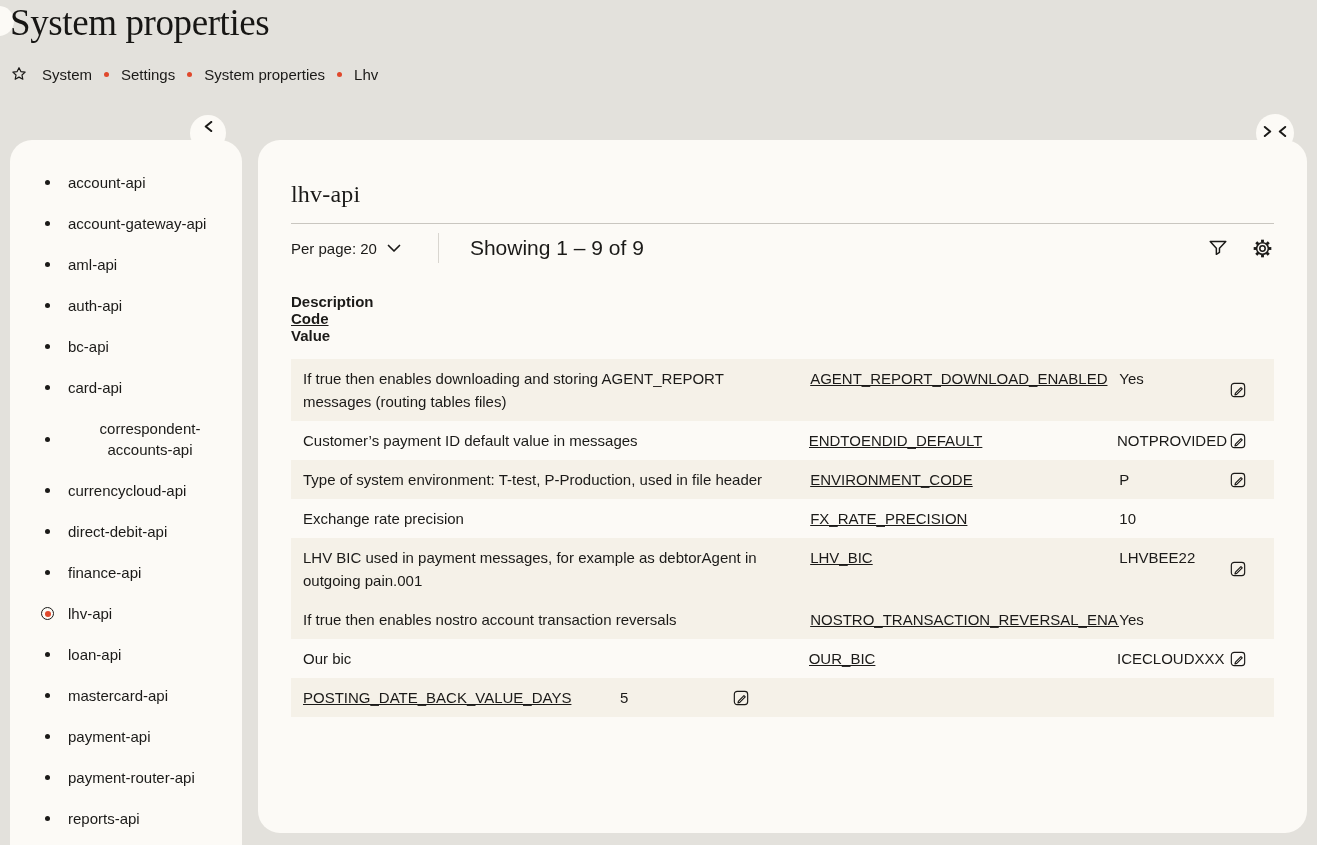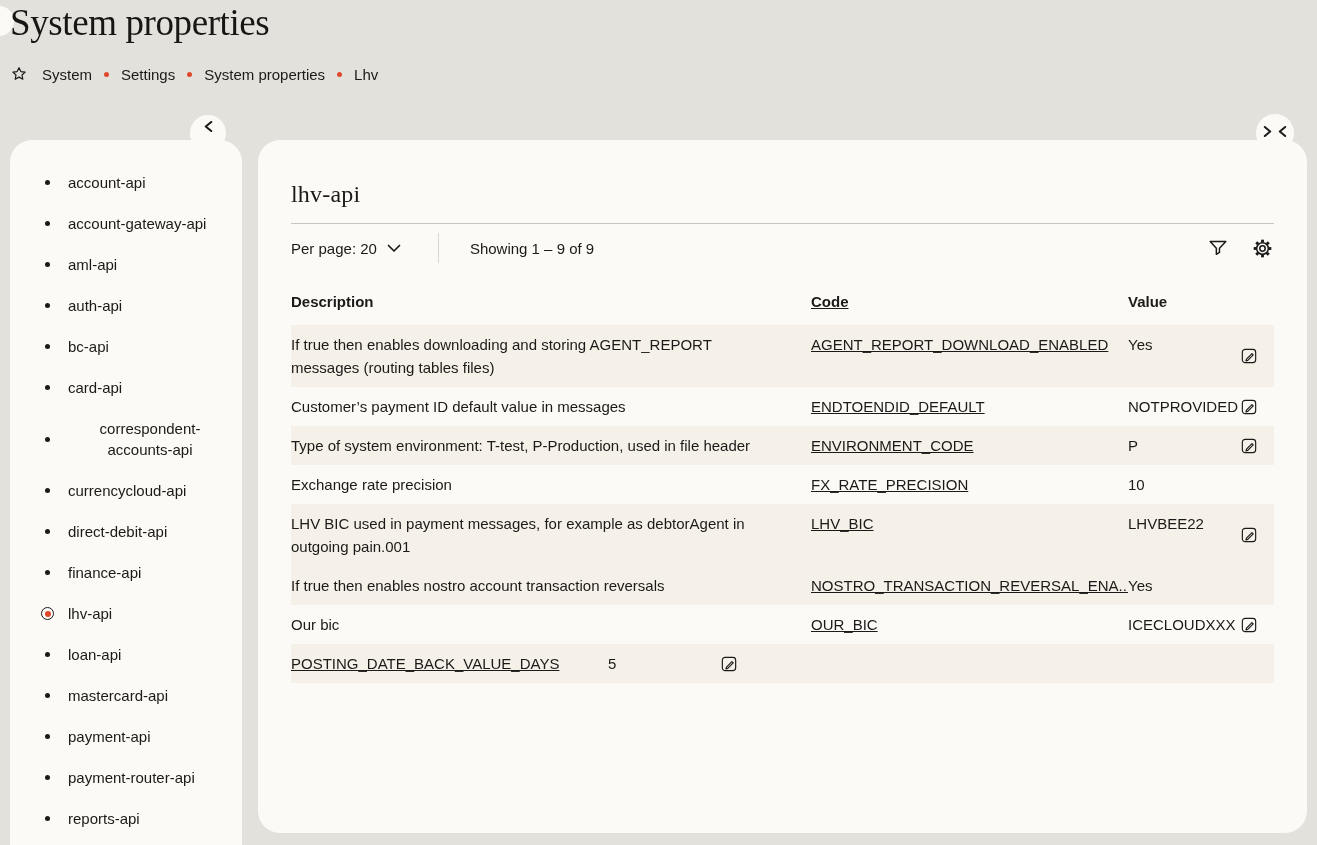--- a/index.html
+++ b/index.html
@@ -68,29 +68,29 @@
     padding-top:41px;
   }
   hr.title-rule { border:none; border-top:1px solid #c9c6c0; margin-top:15px; }
 
   .toolbar { margin-top:9px; height:30px; display:flex; align-items:center; }
   .per-page {
     display:flex; align-items:center; gap:10px;
     background:none; border:none; font:inherit; font-size:15px; color:#1b1a18;
   }
   .v-divider { width:1px; height:30px; background:#d9d6d0; margin:0 31px 0 37px; }
-  .showing { font-size:15px; }
+  .showing { font-size:21px; }
   .toolbar-spacer { flex:1; }
   .icon-btn { background:none; border:none; padding:0; display:flex; align-items:center; }
   .icon-btn + .icon-btn { margin-left:22px; }
 
   
   .ptable { margin-top:20px; }
-  .thead { display:flex; font-weight:bold; font-size:15px; padding:10px 0 15px 0; }
-  .trow  { display:flex; font-size:15px; line-height:23px; padding:8px 0; }
+  .thead { display:flex; font-weight:bold; font-size:15px; padding:10px 0 15px 0;flex-direction:column; }
+  .trow  { display:flex; font-size:15px; line-height:23px; padding:8px 12px; }
   .trow.alt { background:#f5f1e8; }
   .td, .th { padding-right:18px; }
   .c-desc  { width:520px; padding-left:0; }
   .c-code  { width:317px; white-space:nowrap; overflow:hidden;text-decoration:underline; }
   .c-value { width:112px; }
   .c-action{ width:34px; padding-right:0; display:flex; align-items:center; justify-content:flex-start; }
   .trow .c-desc { padding-right:30px; }
   .edit-btn { background:none; border:none; padding:0; display:flex; }
 
   svg.stroke-ic { stroke:#1b1a18; fill:none; }

